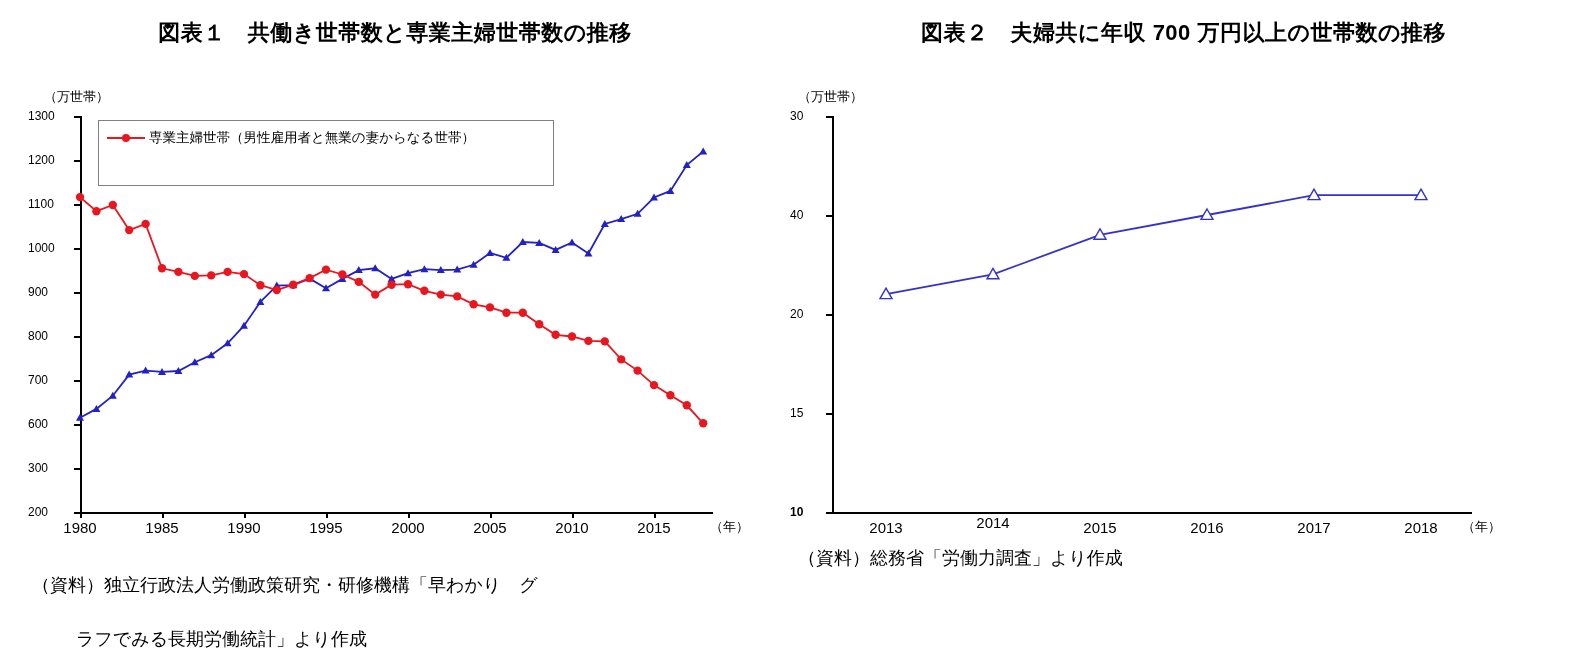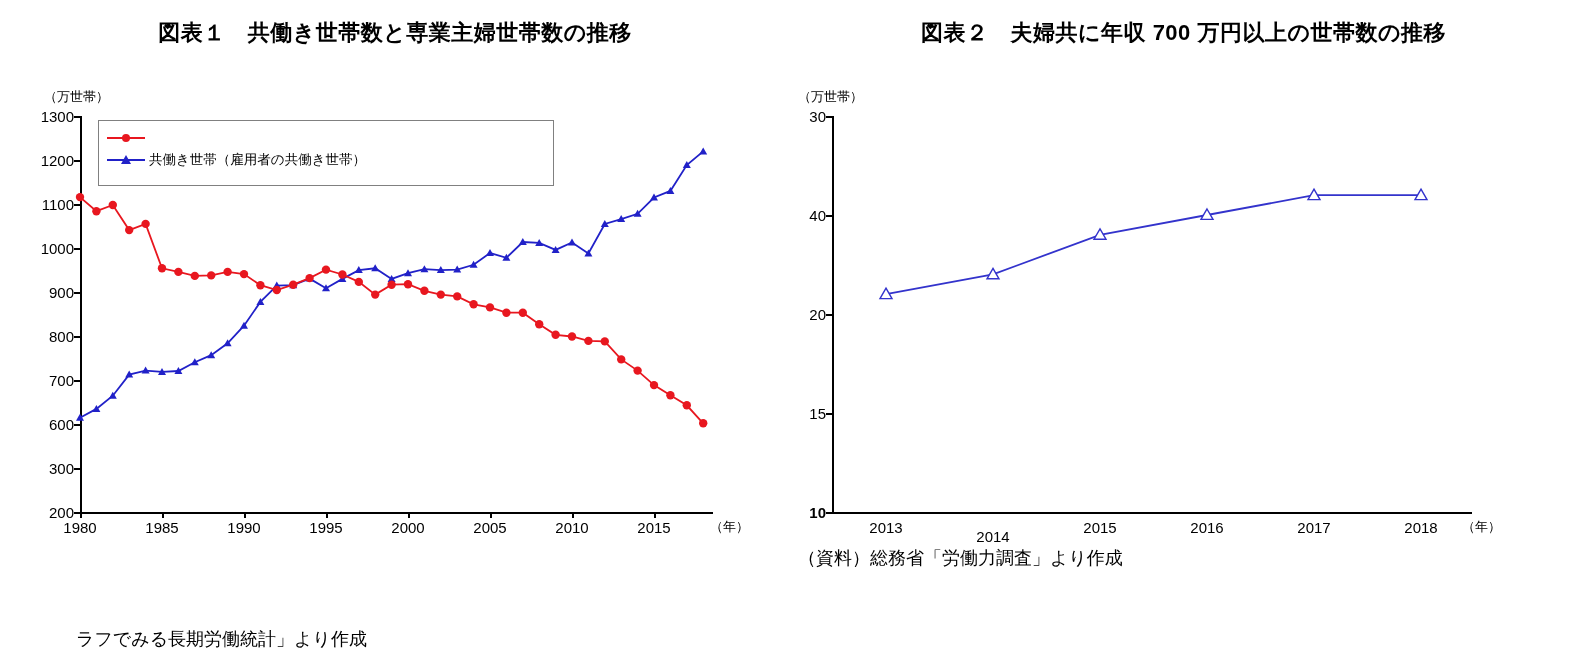--- a/index.html
+++ b/index.html
@@ -49,22 +49,21 @@
   .plot {
     position: absolute;
     box-sizing: border-box;
   }
   .axis-line {
     position: absolute;
     background: #000;
   }
   .ytick {
     position: absolute;
-    font-size: 15px;
-    text-align: right;
+    font-size: 12px;
     white-space: nowrap;
     transform: translateY(-50%);
   }
   .xtick {
     position: absolute;
     font-size: 15px;
     text-align: center;
     white-space: nowrap;
     transform: translateX(-50%);
   }
@@ -292,33 +291,27 @@
           <circle cx="703.2" cy="423.3" r="4.2"></circle>
         </g>
       </svg>
 
       <div class="legend-box" style="left:98px; top:120px; width:456px; height:66px;">
         <div class="legend-row">
           <span class="legend-marker">
             <span class="lm-line" style="background:#e8171f;"></span>
             <span class="lm-dot" style="background:#e8171f;"></span>
           </span>
-        </div>
-        <div class="legend-row">
-          <span class="legend-marker">
-            <span class="lm-line" style="background:#2121c8;"></span>
-            <span class="lm-tri" style="border-bottom:9px solid #2121c8;"></span>
-          </span>
-          <span>共働き世帯（雇用者の共働き世帯）</span>
+          <span>専業主婦世帯（男性雇用者と無業の妻からなる世帯）</span>
         </div>
       </div>
     </div>
 
     <div class="source" style="left:32px; top:545px; width:740px;">
-      <br>
+      <span>（資料）独立行政法人労働政策研究・研修機構「早わかり　グ</span><br>
       <span class="indent"></span><span>ラフでみる長期労働統計」より作成</span>
     </div>
   </div>
 
   <div class="panel panel-right">
 
     <div class="fig-title">
       <span>図表２</span><span class="sp"></span><span>夫婦共に年収 700 万円以上の世帯数の推移</span>
     </div>
 
@@ -338,21 +331,21 @@
       <div class="ytick" style="left:0px; top:314px; width:36px;">20</div>
       <div class="tickmark" style="left:36px; top:314px; width:6px; height:1.5px;"></div>
 
       <div class="ytick" style="left:0px; top:413px; width:36px;">15</div>
       <div class="tickmark" style="left:36px; top:413px; width:6px; height:1.5px;"></div>
 
       <div class="ytick" style="left:0px; top:512px; width:36px;font-weight:bold;">10</div>
       <div class="tickmark" style="left:36px; top:512px; width:6px; height:1.5px;"></div>
 
       <div class="xtick" style="left:96px;  top:519px;">2013</div>
-      <div class="xtick" style="left:203px; top:528px;">2014</div>
+      <div class="xtick" style="left:203px; top:514px;">2014</div>
       <div class="xtick" style="left:310px; top:519px;">2015</div>
       <div class="xtick" style="left:417px; top:519px;">2016</div>
       <div class="xtick" style="left:524px; top:519px;">2017</div>
       <div class="xtick" style="left:631px; top:519px;">2018</div>
 
       <div class="axis-unit" style="left:672px; top:518px;">（年）</div>
 
       <svg width="787" height="560" style="position:absolute; left:0; top:0;">
         <polyline fill="none" stroke="#3333cc" stroke-width="1.8" points="96,294.2 203,274.4 310,234.8 417,215.0 524,195.2 631,195.2"></polyline>
         <g fill="#ffffff" stroke="#3333cc" stroke-width="1.4">

